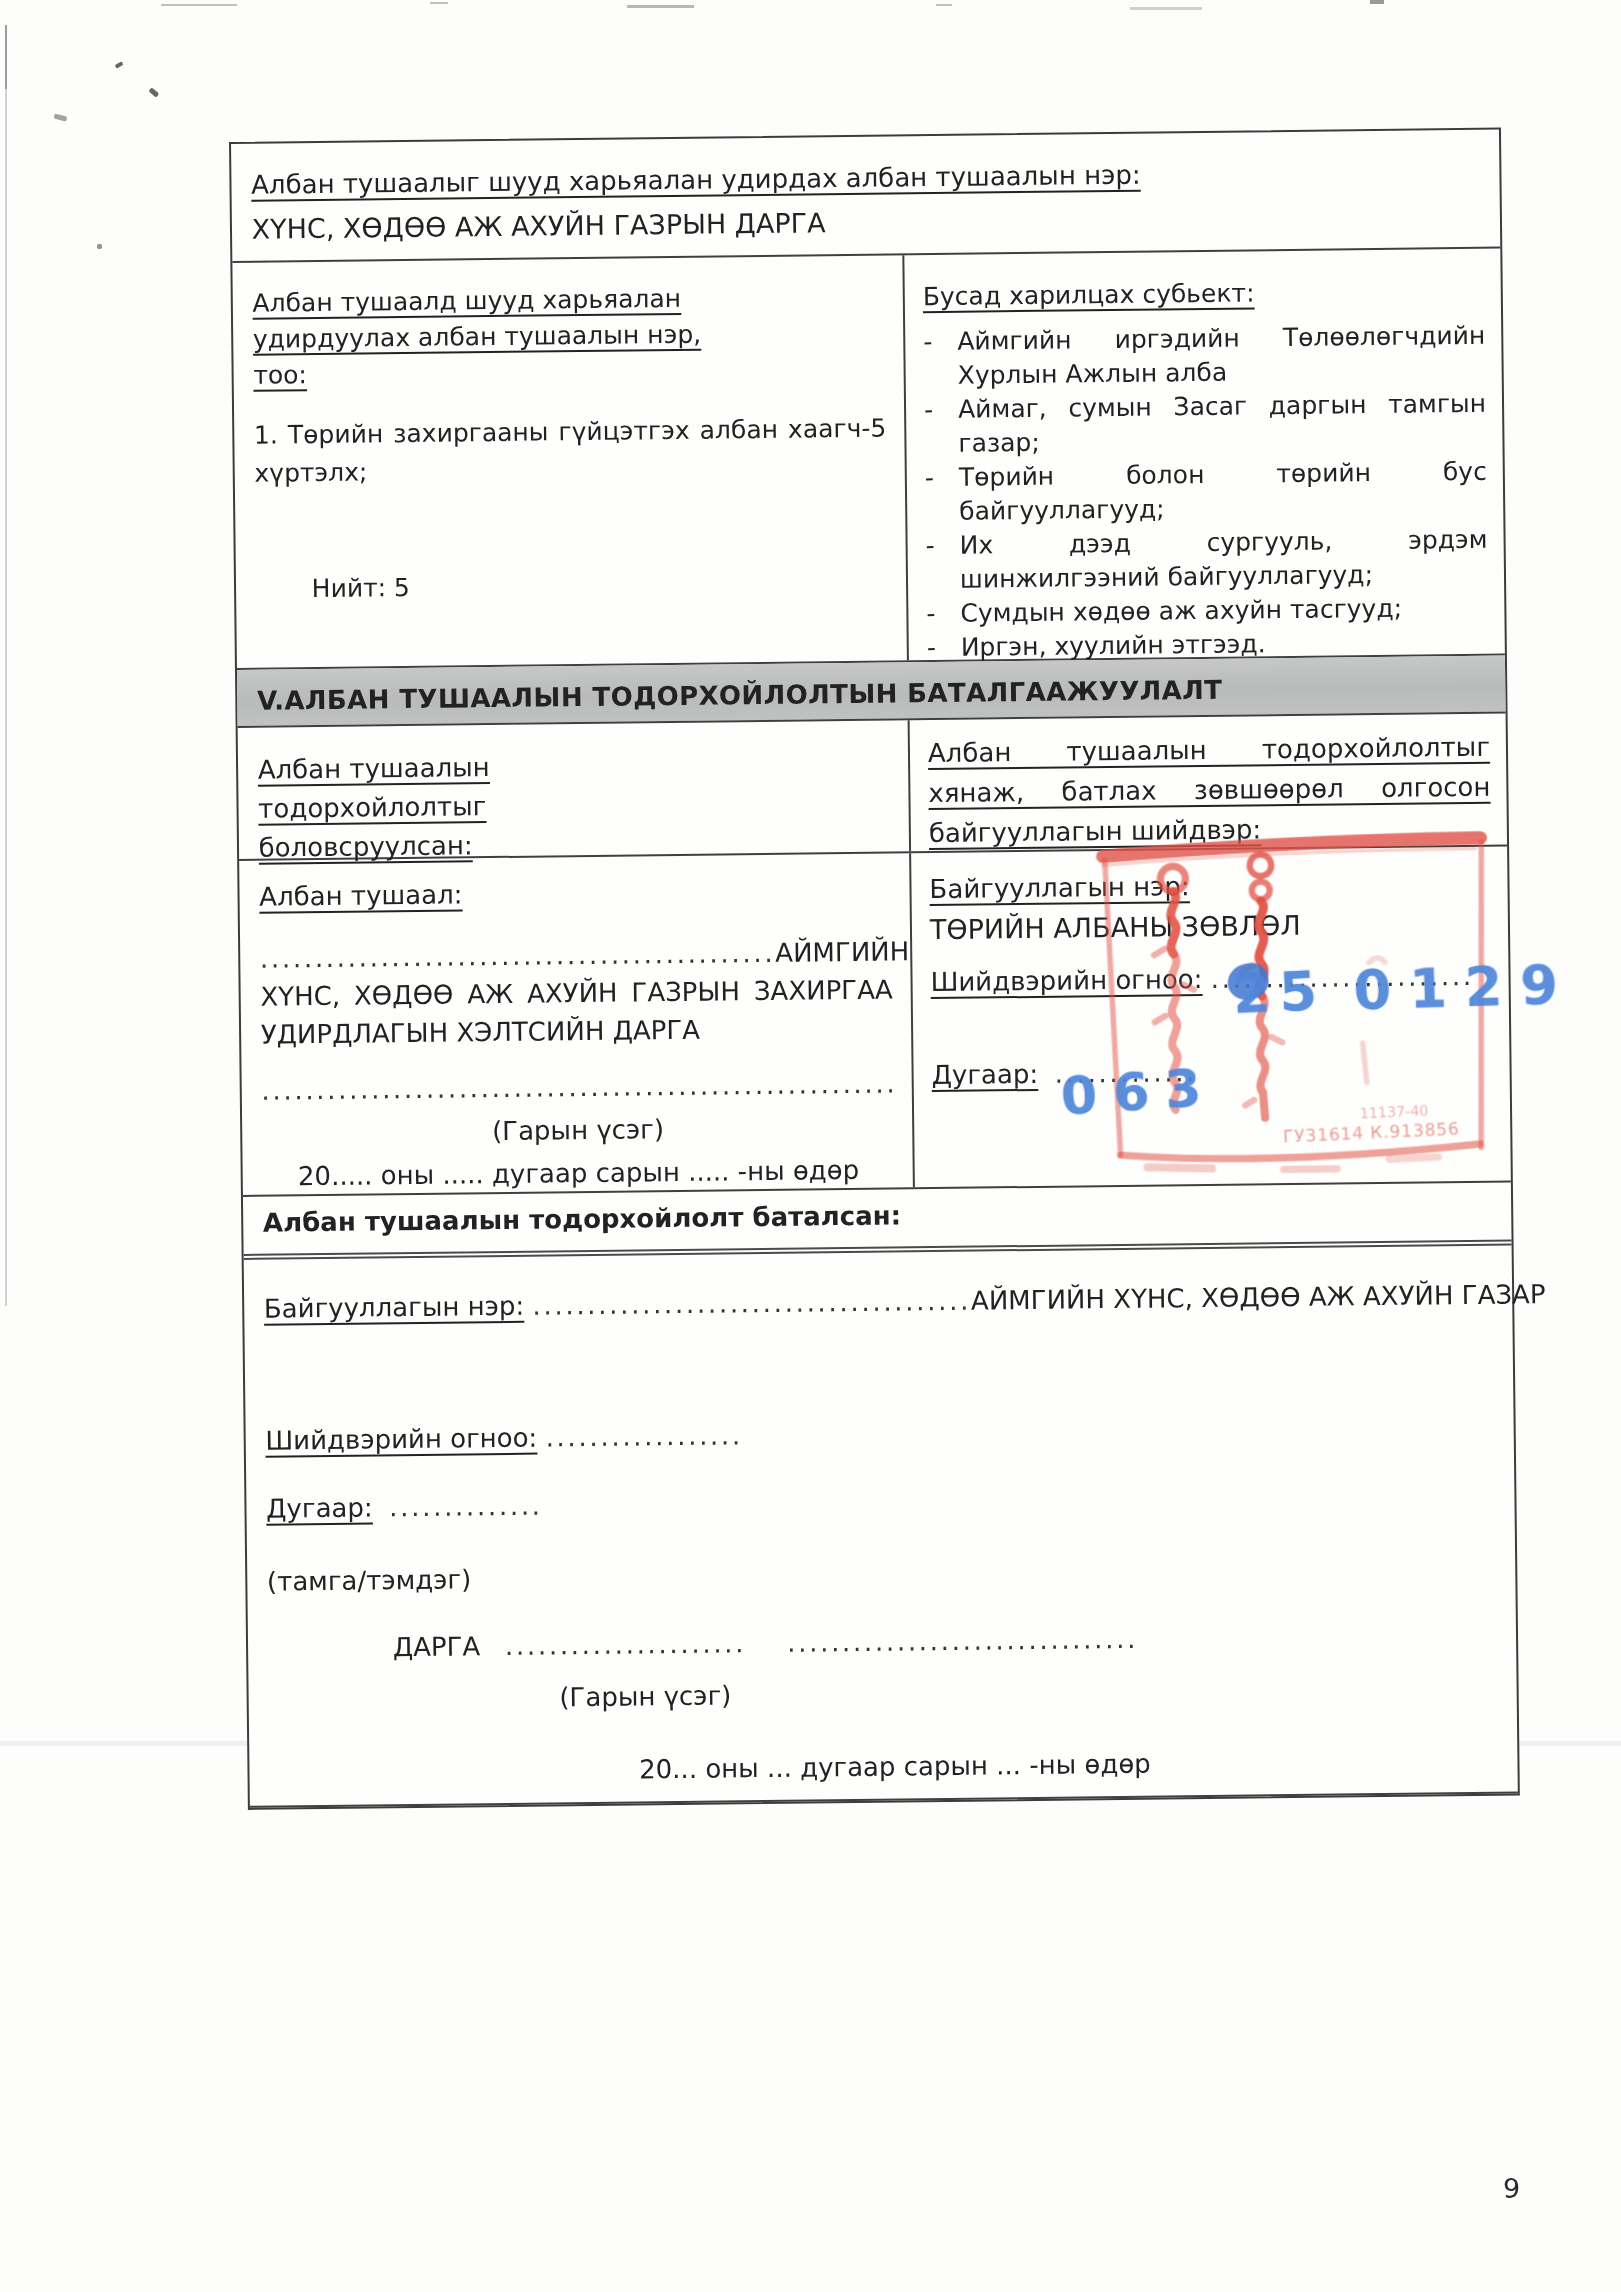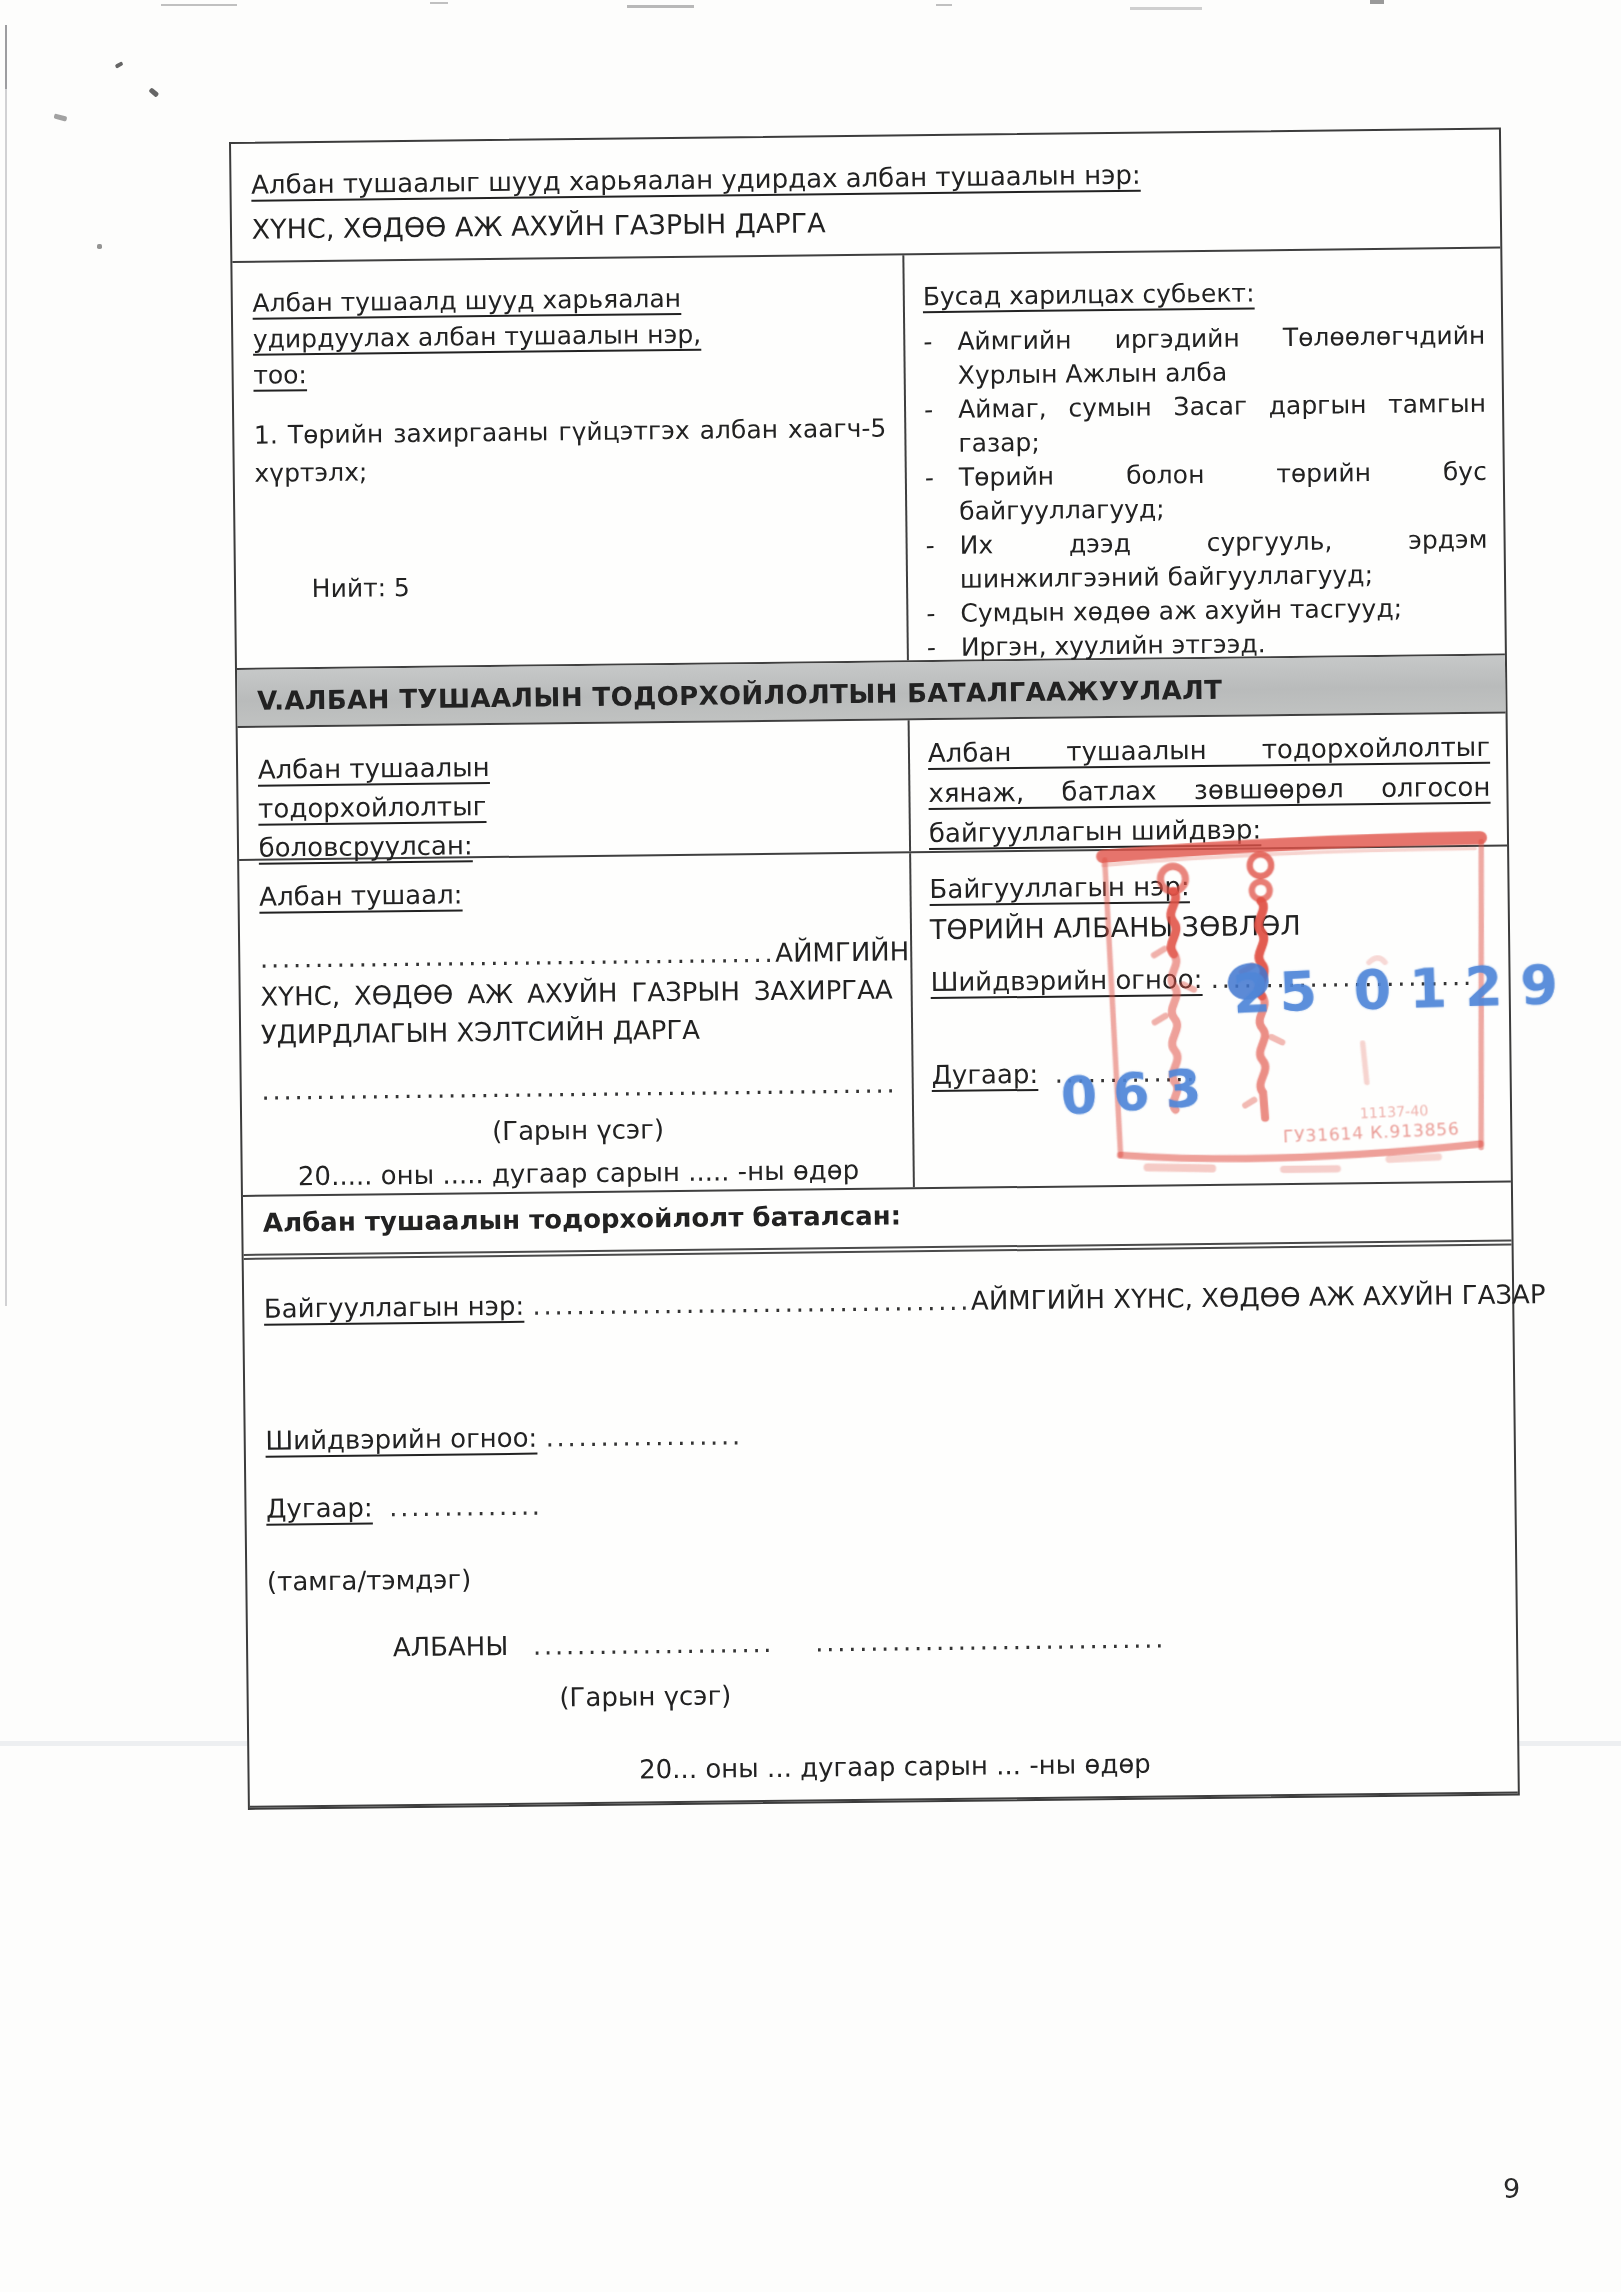--- a/index.html
+++ b/index.html
@@ -176,21 +176,21 @@
 
     <div class="row r6">
       <span>Албан тушаалын тодорхойлолт баталсан:</span>
     </div>
 
     <div class="row r7">
       <div class="oneline"><span class="u">Байгууллагын нэр:</span> <span class="dots">........................................</span><span>АЙМГИЙН ХҮНС, ХӨДӨӨ АЖ АХУЙН ГАЗАР</span></div>
       <div class="l2"><span class="u">Шийдвэрийн огноо:</span> <span class="dots">..................</span></div>
       <div class="l3"><span class="u">Дугаар:</span>&nbsp; <span class="dots">..............</span></div>
       <div class="l4">(тамга/тэмдэг)</div>
-      <div class="l5"><span>АЛБАНЫ</span>&nbsp;&nbsp; <span class="dots">......................</span><span class="gap1"></span><span class="dots">................................</span></div>
+      <div class="l5"><span>ДАРГА</span>&nbsp;&nbsp; <span class="dots">......................</span><span class="gap1"></span><span class="dots">................................</span></div>
       <div class="l6">(Гарын үсэг)</div>
       <div class="l7">20... оны ... дугаар сарын ... -ны өдөр</div>
     </div>
 
     <svg class="stamp" viewBox="0 0 460 390">
       <defs>
         <filter id="inkblur" x="-5%" y="-5%" width="110%" height="110%">
           <feGaussianBlur stdDeviation="0.7"></feGaussianBlur>
         </filter>
       </defs>

